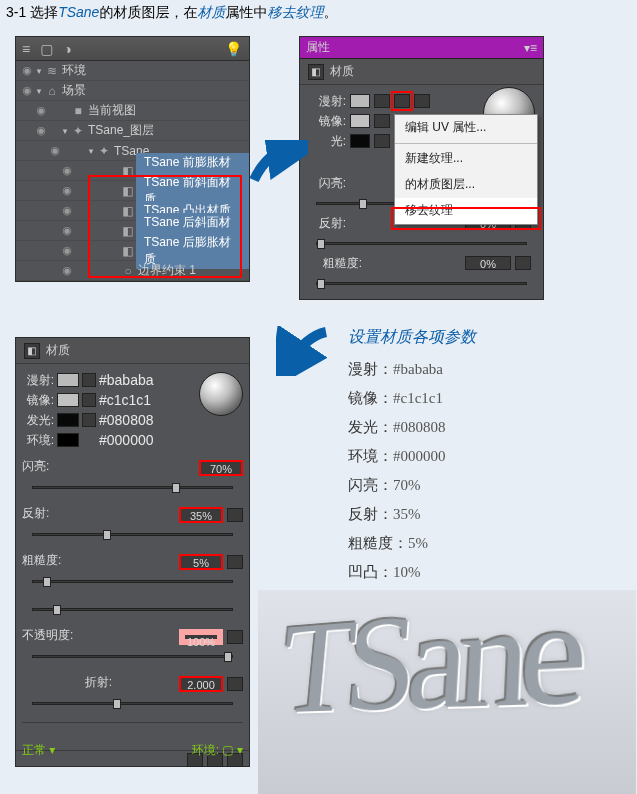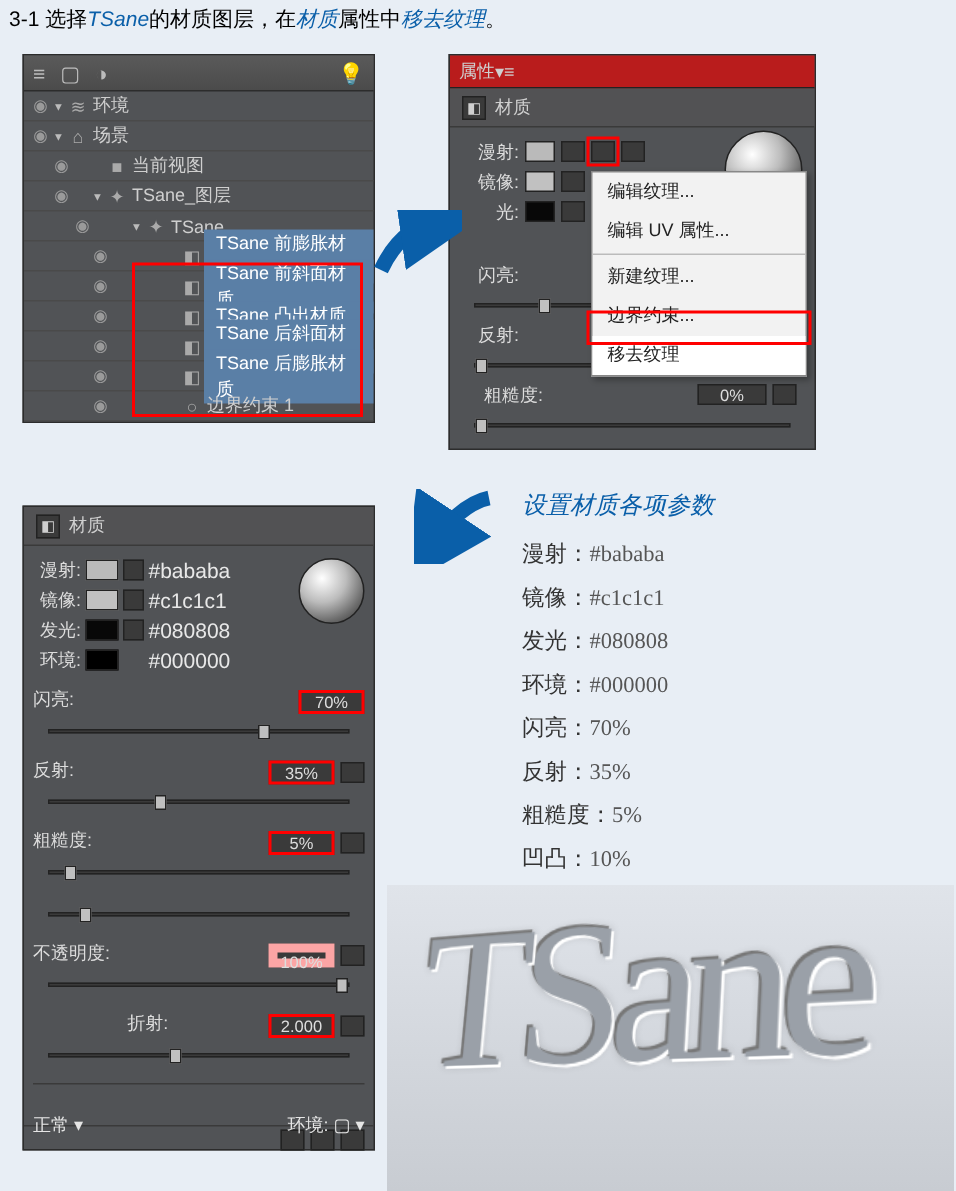--- a/index.html
+++ b/index.html
@@ -17,21 +17,21 @@
   .tree-row .icon { width: 16px; text-align: center; color: #aaa; }
   .tree-row .label { flex: 1; padding-left: 2px; }
   .indent0 { padding-left: 4px; }
   .indent1 { padding-left: 18px; }
   .indent2 { padding-left: 32px; }
   .indent3 { padding-left: 44px; }
   .tree-row.sel .label { background: #5a7fa6; color: #fff; padding: 1px 8px; }
   .tree-box { border: 2px solid #ff0000; position: absolute; top: 175px; left: 88px; width: 154px; height: 103px; pointer-events: none; }
   
   .propsA { position: absolute; top: 36px; left: 299px; width: 245px; }
-  .propsA .titlebar { height: 22px; background: #b91c1c; border-bottom: 1px solid #222; display: flex; align-items: center; padding: 0 6px; justify-content: flex-start; }
+  .propsA .titlebar { height: 22px; background: #a21caf; border-bottom: 1px solid #222; display: flex; align-items: center; padding: 0 6px; justify-content: space-between; }
   .propsA .tab { height: 26px; display: flex; align-items: center; padding: 0 8px; gap: 6px; background: #525254; border-bottom: 1px solid #3a3a3a; }
   .propsA .tab .ticon { width: 16px; height: 16px; background: #3a3a3a; border: 1px solid #222; display: flex; align-items: center; justify-content: center; font-size: 10px; }
   .prop-row { display: flex; align-items: center; height: 20px; padding: 0 6px; gap: 4px; }
   .prop-row .plabel { width: 34px; text-align: right; color: #ddd; }
   .prop-row .swatch { width: 20px; height: 14px; border: 1px solid #222; }
   .prop-row .slot { width: 16px; height: 14px; background: #3a3a3a; border: 1px solid #222; }
   .prop-row .pct { width: 46px; height: 14px; background: #3a3a3a; border: 1px solid #222; color: #ddd; text-align: center; font-size: 11px; line-height: 14px; }
   .slider-row { height: 20px; display: flex; align-items: center; padding: 0 10px; }
   .slider-track { flex: 1; height: 3px; background: #3a3a3a; border: 1px solid #222; position: relative; }
   .slider-thumb { position: absolute; top: -4px; width: 8px; height: 10px; background: #bfbfbf; border: 1px solid #222; }
@@ -52,21 +52,21 @@
   .color-row .clabel { width: 32px; text-align: right; color: #ddd; }
   .color-row .swatch { width: 22px; height: 14px; border: 1px solid #222; }
   .color-row .hash { flex: 1; font-size: 14px; color: #e8e8e8; display: flex; align-items: center; gap: 2px; }
   .block { margin-top: 8px; }
   .block .blabel { color: #ddd; margin-bottom: 2px; }
   .block .rowv { display: flex; align-items: center; gap: 4px; justify-content: flex-end; }
   .block .valbox { width: 44px; height: 16px; background: #3a3a3a; border: 6px solid #fca5a5; color: #ddd; text-align: center; font-size: 11px; line-height: 14px; }
   .block .slot2 { width: 16px; height: 14px; background: #3a3a3a; border: 1px solid #222; }
   .redval { border: 2px solid #ff0000 !important; }
   .footer-row { margin-top: auto; display: flex; align-items: center; justify-content: space-between; height: 22px; padding-top: 6px; border-top: 1px solid #3a3a3a; }
-  .footer-sel { color: #e5e5e5; margin-top: 28px; }
+  .footer-sel { color: #84cc16; margin-top: 28px; }
   .footer-icons { height: 16px; display: flex; justify-content: flex-end; gap: 4px; padding: 2px 6px; border-top: 1px solid #3a3a3a; }
   .ficon { width: 16px; height: 14px; background: #3a3a3a; border: 1px solid #222; }
   
   .ref-title { position: absolute; top: 327px; left: 348px; font-size: 16px; font-style: italic; font-family: serif; color: #0a5fa9; }
   .ref-line { position: absolute; left: 348px; font-size: 15px; font-family: "SimSun", serif; color: #333; }
   .ref-line .rv { color: #555; }
   
   .render-bg { position: absolute; top: 590px; left: 258px; width: 378px; height: 204px; background: linear-gradient(#e0e4ea, #c8ccd2); }
   .metal-glyph { position: absolute; font-size: 140px; font-family: Georgia, serif; color: #9aa0a8; text-shadow: 2px 2px 0 #fff, -2px -2px 0 #777, 0 0 6px rgba(0,0,0,0.2); transform: perspective(600px) rotateX(10deg) rotateY(-18deg) skewX(-4deg); letter-spacing: -10px; }
   
@@ -225,25 +225,24 @@
     </div>
     <div class="slider-row">
         <div class="slider-track">
           <div class="slider-thumb" style="left:0%"></div>
         </div>
       </div>
   </div>
 </div>
 
 <div class="ctx-menu" style="top:114px; left:394px;">
-  <div class="mi">编辑纹理...</div>
   <div class="mi">编辑 UV 属性...</div>
   <hr>
   <div class="mi">新建纹理...</div>
-  <div class="mi">边界约束...</div>
+  <div class="mi">的材质图层...</div>
   <div class="mi highlight">移去纹理</div>
 </div>
 <div class="ctx-redbox" style="top:207px; left:391px; width:150px; height:23px;"></div>
 
 <svg class="arrows" style="top:140px;left:248px;" width="60" height="50">
   <defs>
       <marker id="ah1" markerWidth="6" markerHeight="6" refX="3" refY="3" orient="auto">
         <path d="M0,0 L6,3 L0,6 Z" fill="#0a5fa9"></path>
       </marker>
     </defs>

